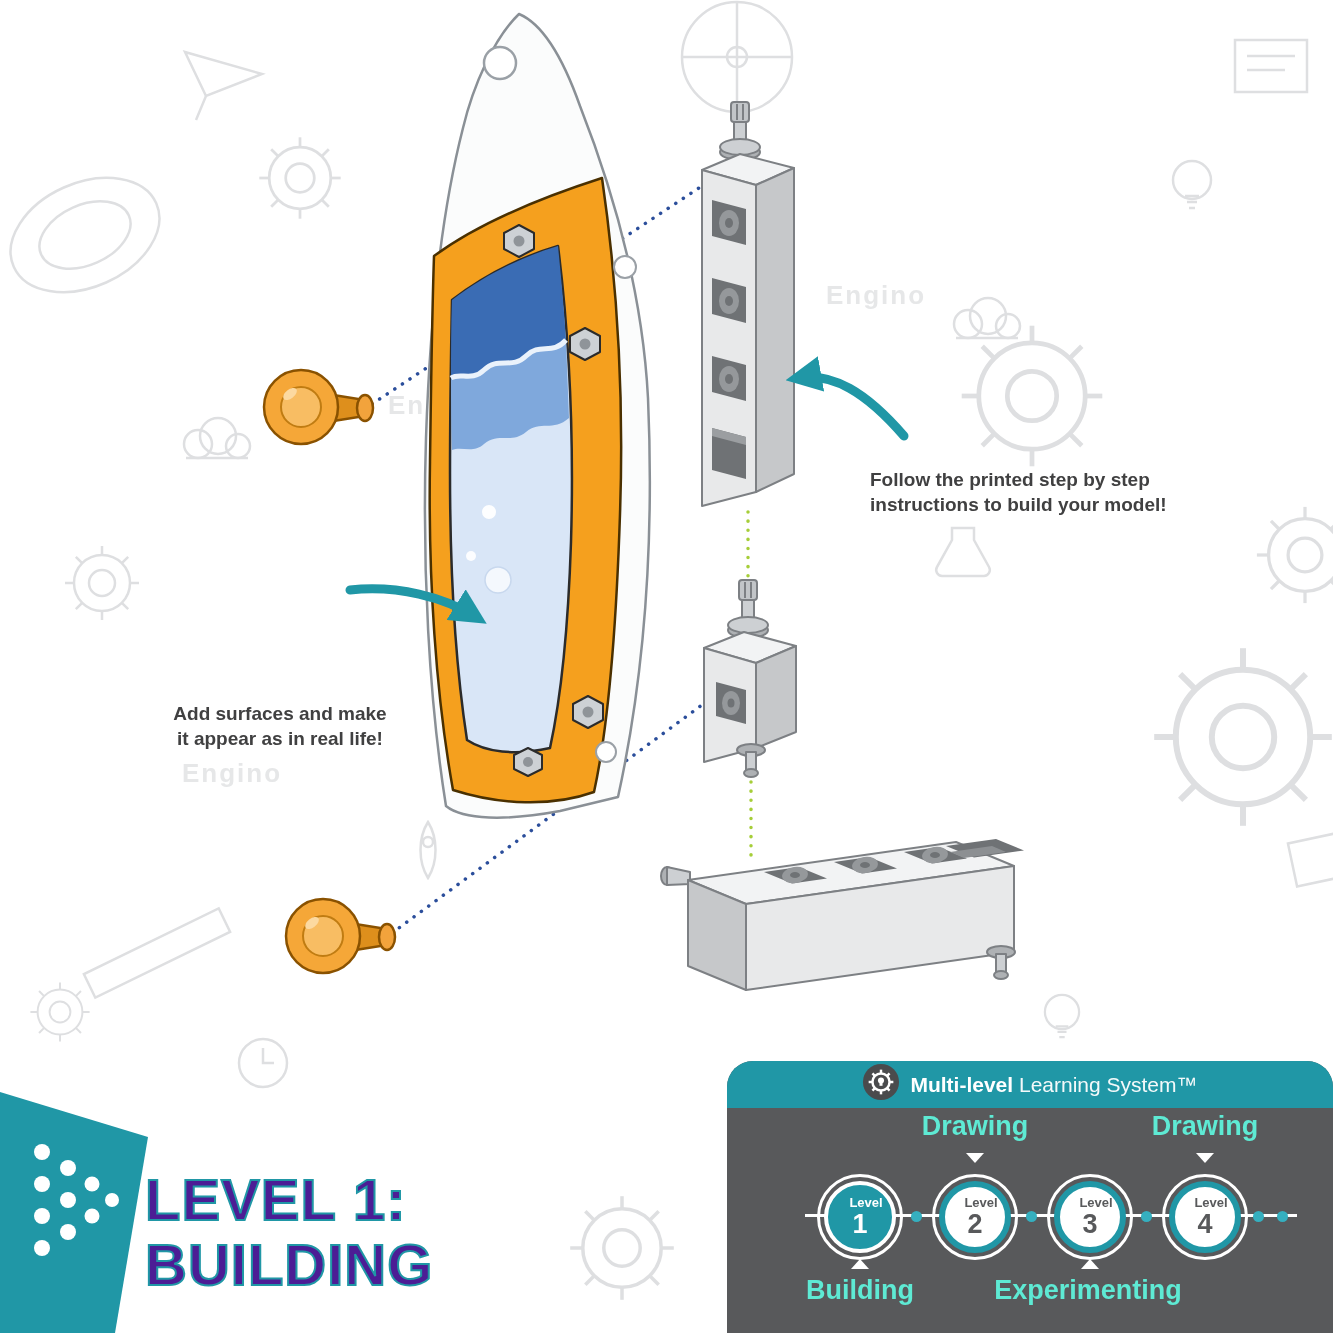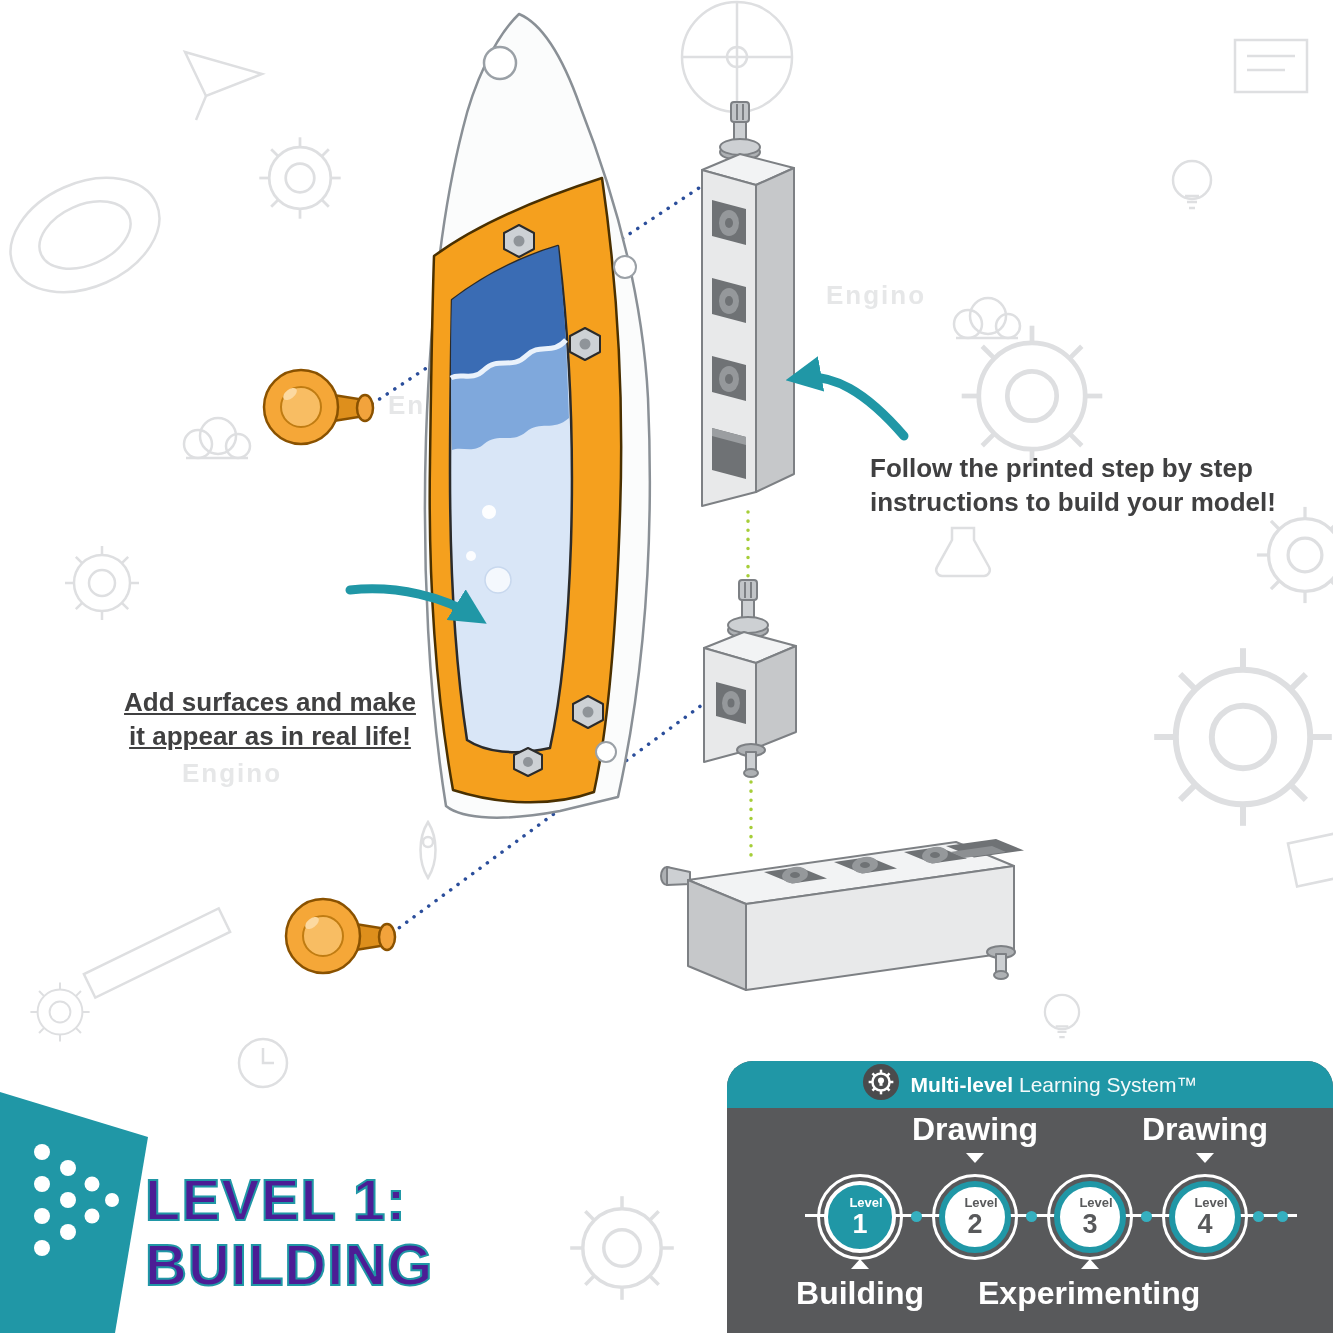--- a/index.html
+++ b/index.html
@@ -10,39 +10,39 @@
   
   .doodle{stroke:#DEDFE1;fill:none;stroke-width:2.5;}
   .wm text{fill:#E6E7E8;font-weight:bold;font-size:26px;letter-spacing:2px;stroke:none;}
 
   
   .dotB{stroke:#2B4E9B;stroke-width:3.5;stroke-dasharray:0.1 9;stroke-linecap:round;fill:none;}
   .dotG{stroke:#A6CE39;stroke-width:3.5;stroke-dasharray:0.1 9;stroke-linecap:round;fill:none;}
   .arrow{fill:none;stroke:#2097A6;stroke-width:9;stroke-linecap:round;}
 
   
-  .note{position:absolute;white-space:pre-line;font-size:26px;font-weight:bold;color:#404041;line-height:1.3;}
+  .note{position:absolute;white-space:pre-line;font-size:19px;font-weight:bold;color:#404041;line-height:1.3;margin-top:16px;}
   .note-follow{left:870px;top:452px;width:450px;text-align:left;}
-  .note-surfaces{left:100px;top:686px;width:340px;text-align:center;text-decoration:underline;}
+  .note-surfaces{left:110px;top:686px;width:340px;text-align:center;}
 
   
   .title{position:absolute;left:145px;top:1168px;color:#4c1d95;font-weight:bold;font-size:58px;
          line-height:1.12;letter-spacing:1px;-webkit-text-stroke:2px #2097A6;}
 
   
   .panel{position:absolute;left:727px;top:1061px;width:606px;height:272px;background:#58595B;
          border-radius:26px 26px 0 0;}
   .panel > *{position:absolute;}
   .panel-header{left:0;top:0;right:0;height:47px;background:#2097A6;border-radius:26px 26px 0 0;
                 display:flex;align-items:center;justify-content:center;gap:10px;color:#fff;font-size:21px;}
   .htext b{font-weight:bold;}
   .brand-rest{font-weight:normal;opacity:.95;}
   .ls-line{left:78px;top:153px;width:492px;height:3px;background:#fff;}
   .ls-dot{position:absolute;width:11px;height:11px;border-radius:50%;background:#35AFBF;top:150px;}
-  .ls-label{position:absolute;width:220px;text-align:center;color:#ffffff;font-weight:bold;font-size:32px;}
+  .ls-label{position:absolute;width:220px;text-align:center;color:#5eead4;font-weight:bold;font-size:27px;}
   .ls-label.top{top:50px;}
   .ls-label.bottom{top:214px;}
   .tri{position:absolute;width:0;height:0;border-left:9px solid transparent;border-right:9px solid transparent;}
   .tri.down{border-top:10px solid #fff;}
   .tri.up{border-bottom:10px solid #fff;}
   .level-node{position:absolute;top:113px;width:86px;height:86px;}
   .node-ring{position:absolute;inset:0;border:3px solid #fff;border-radius:50%;}
   .node-circle{position:absolute;inset:7px;border-radius:50%;background:#fff;border:6px solid #2097A6;
                display:flex;flex-direction:column;align-items:center;justify-content:center;color:#58595B;}
   .lv-word{font-size:13px;font-weight:bold;line-height:1;margin-left:12px;}

